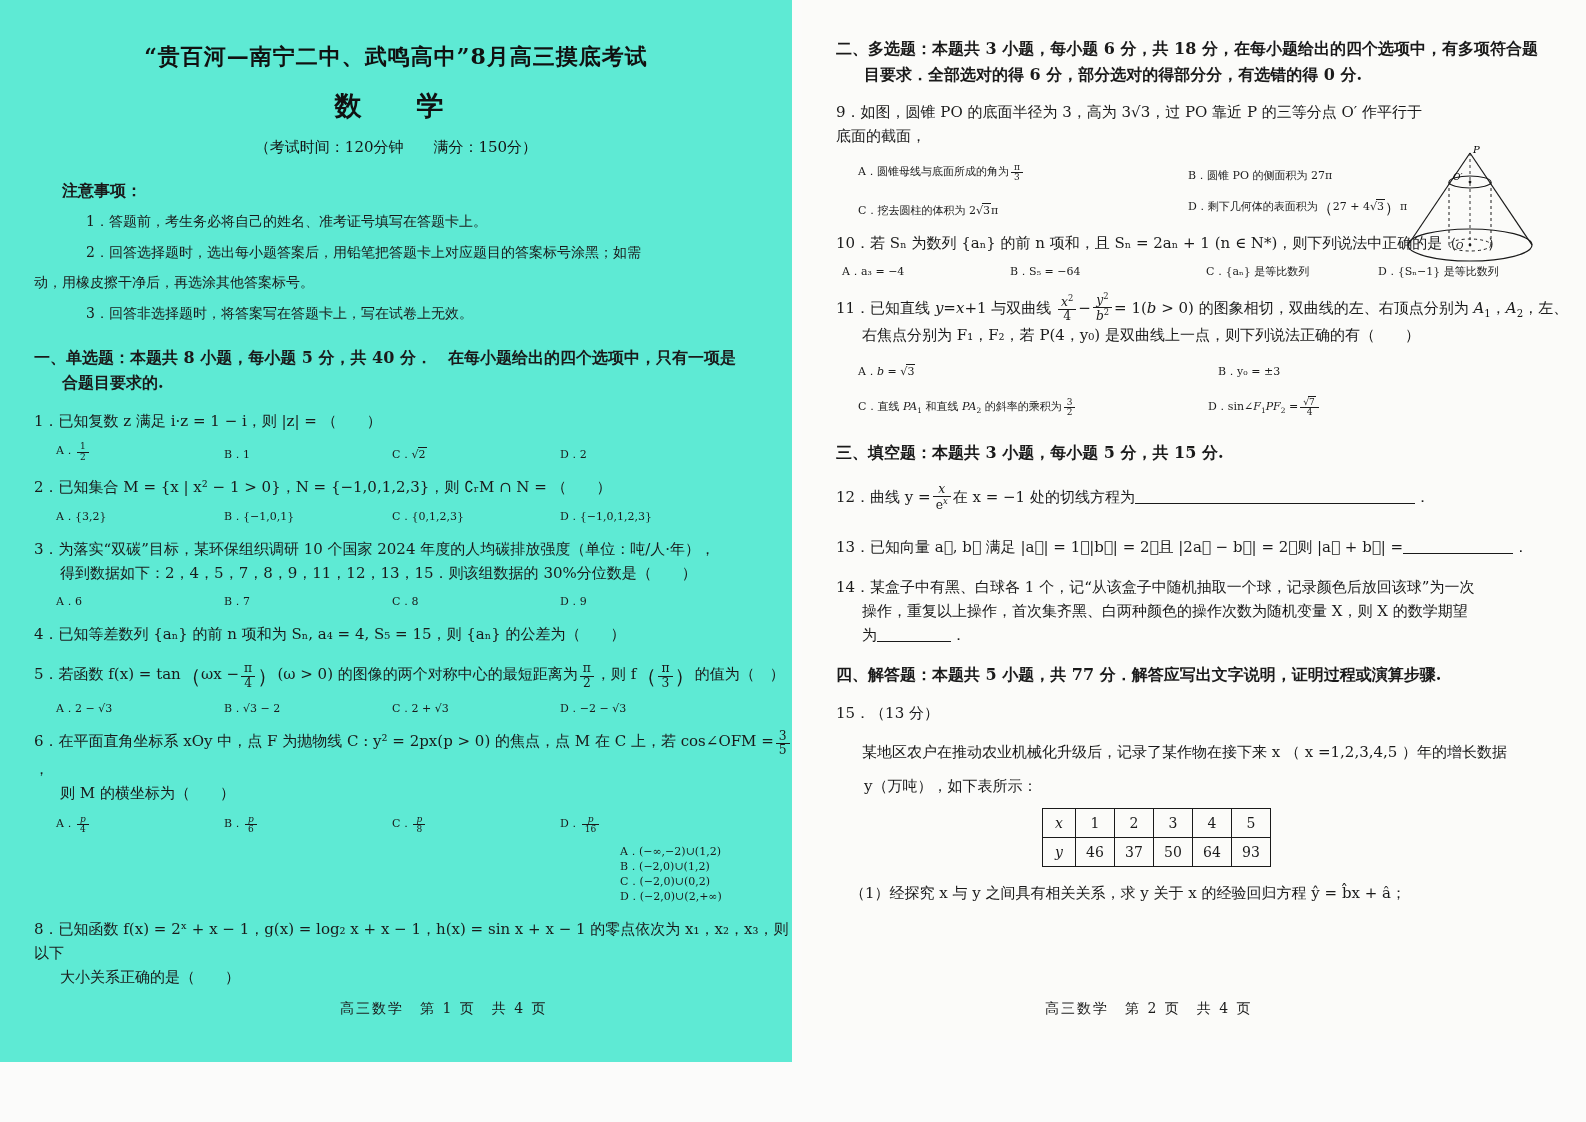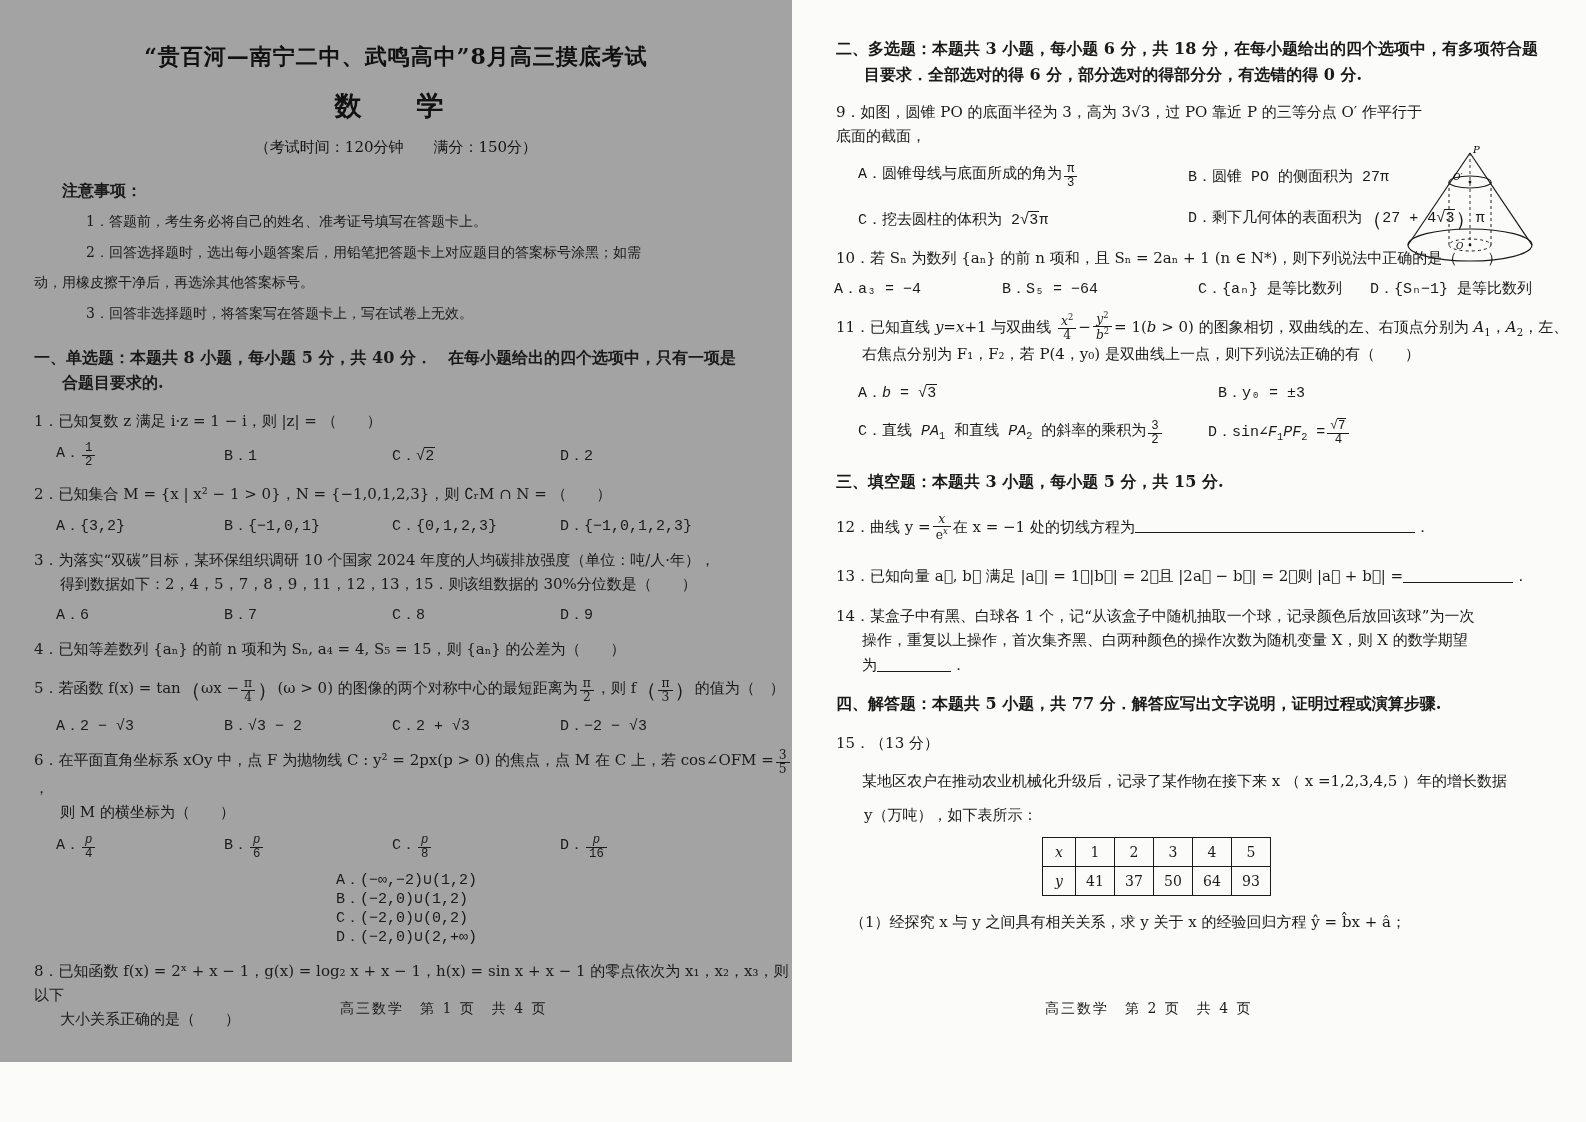--- a/index.html
+++ b/index.html
@@ -17,21 +17,21 @@
   }
   
   .page{
     position:absolute;
     background:#fdfdfc;
     overflow:hidden;
     box-sizing:border-box;
   }
   #page-left{
     left:0px;top:0px;width:792px;height:1062px;
-    background:#a3a3a3;
+    background:#5eead4;
     padding:0;
   }
   #page-right{
     left:802px;top:0px;width:784px;height:1040px;
     background:#fbfbf9;
     padding:0;
   }
   
   .blotch{position:absolute;border-radius:50%;pointer-events:none;}
   .b1{left:520px;top:150px;width:190px;height:120px;background:rgba(120,120,115,.045);filter:blur(10px);}
@@ -88,24 +88,23 @@
   .q{
     font-size:15px;
     line-height:1.62;
     margin:13px 0 0 34px;
     position:relative;
   }
   .q .qline{ display:block; }
   .q .qline.ind{ margin-left:26px; }
   .opts{
     display:flex;
-    font-size:15px;
+    font-size:11px;
     margin:9px 0 0 56px;
-    align-items:center;
-    font-family:Liberation Mono, monospace;
+    align-items:flex-end;
   }
   .opts.tight{ margin-left:52px;flex-direction:column; }
   .opt{ white-space:nowrap; }
   .opts.c4 .opt{ width:168px; }
   .opts.c4w .opt{ width:172px; }
   .opts.c2 .opt{ width:330px; }
   .opts.c2n .opt{ width:360px; }
 
   
   .it{ font-style:italic; }
@@ -269,21 +268,21 @@
       <span class="opt"><span>B．</span><span>圆锥 PO 的侧面积为 27π</span></span>
     </div>
     <div class="opts c2" style="margin-top:16px;">
       <span class="opt"><span>C．</span>挖去圆柱的体积为 2<span class="sqrt"><span class="rad">√</span><span class="arg">3</span></span>π</span>
       <span class="opt"><span>D．</span>剩下几何体的表面积为<span class="paren-big">（</span>27 + 4<span class="sqrt"><span class="rad">√</span><span class="arg">3</span></span><span class="paren-big">）</span>π</span>
     </div>
 
     <div class="q">
       <span class="qline"><span>10．</span><span>若 Sₙ 为数列 {aₙ} 的前 n 项和，且 Sₙ = 2aₙ + 1 (n ∈ N*)，则下列说法中正确的是（　　）</span></span>
     </div>
-    <div class="opts" style="margin-left:32px;">
+    <div class="opts" style="margin-left:40px;">
       <span class="opt" style="width:168px;"><span>A．</span><span>a₃ = −4</span></span>
       <span class="opt" style="width:196px;"><span>B．</span><span>S₅ = −64</span></span>
       <span class="opt" style="width:172px;"><span>C．</span><span>{aₙ} 是等比数列</span></span>
       <span class="opt"><span>D．</span><span>{Sₙ−1} 是等比数列</span></span>
     </div>
 
     <div class="q">
       <span class="qline"><span>11．</span>已知直线 <span class="it">y</span>=<span class="it">x</span>+1 与双曲线 <span class="frac"><span class="num"><span class="it">x</span><sup>2</sup></span><span class="den">4</span></span>−<span class="frac"><span class="num"><span class="it">y</span><sup>2</sup></span><span class="den"><span class="it">b</span><sup>2</sup></span></span>= 1(<span class="it">b</span> &gt; 0) 的图象相切，双曲线的左、右顶点分别为 <span class="it">A</span><sub>1</sub>，<span class="it">A</span><sub>2</sub>，左、</span>
       <span class="qline ind">右焦点分别为 F₁，F₂，若 P(4，y₀) 是双曲线上一点，则下列说法正确的有（　　）</span>
     </div>
@@ -329,21 +328,21 @@
           <tr>
         <td class="hd">x</td>
         <td>1</td>
         <td>2</td>
         <td>3</td>
         <td>4</td>
         <td>5</td>
       </tr>
       <tr>
         <td class="hd">y</td>
-        <td>41</td>
+        <td>46</td>
         <td>37</td>
         <td>50</td>
         <td>64</td>
         <td>93</td>
       </tr>
     </tbody>
       </table>
 
     <div class="q" style="margin-top:14px;margin-left:48px;">
       <span class="qline">（1）经探究 x 与 y 之间具有相关关系，求 y 关于 x 的经验回归方程 ŷ = b̂x + â；</span>

